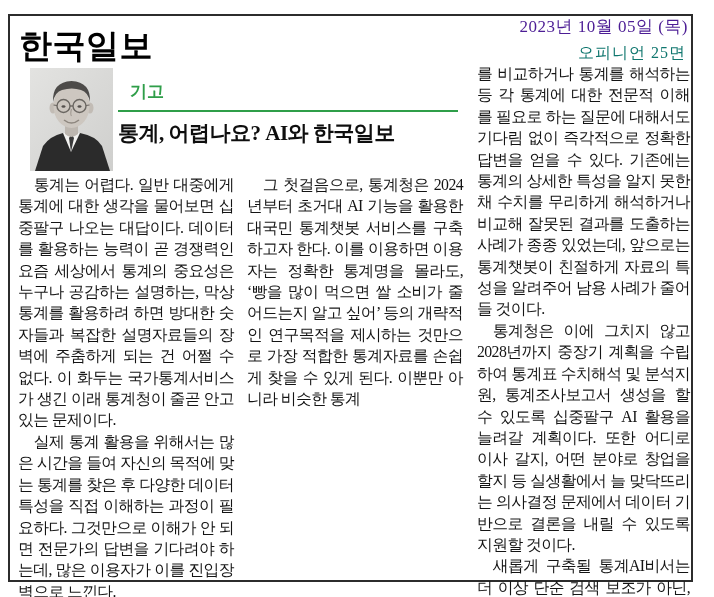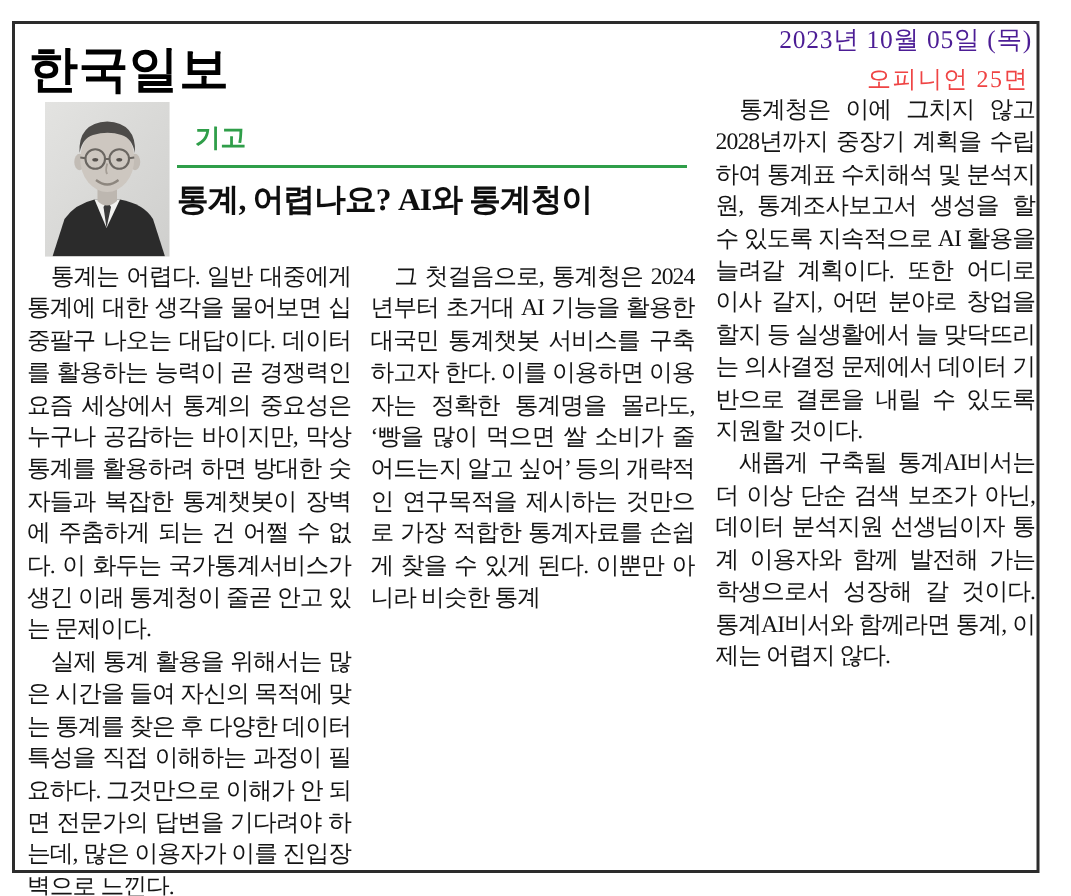--- a/index.html
+++ b/index.html
@@ -15,21 +15,21 @@
   .date-label{
     position:absolute;top:15px;right:26px;font-size:17px;letter-spacing:0.5px;
     color:#4c1d95;
   }
   .newspaper-logo{
     position:absolute;left:19px;top:24px;
     font-family:"Liberation Sans","DejaVu Sans",sans-serif;
     font-weight:900;font-size:33px;letter-spacing:0.5px;color:#000;
   }
   .section-page{
-    position:absolute;top:43px;right:28px;font-size:16px;color:#ef4444;
+    position:absolute;top:43px;right:28px;font-size:16px;color:#0f766e;
     letter-spacing:1px;
   }
   .portrait{
     position:absolute;left:30px;top:68px;width:83px;height:103px;
     overflow:hidden;background:#d8d8d6;
   }
   .category{
     position:absolute;left:118px;top:80px;
     font-family:"Liberation Sans","DejaVu Sans",sans-serif;
     font-weight:700;font-size:17px;margin-left:12px;
@@ -96,31 +96,32 @@
     <ellipse cx="33.5" cy="38.5" rx="2" ry="1.2" fill="#55514d"></ellipse>
     <ellipse cx="49.5" cy="38.5" rx="2" ry="1.2" fill="#55514d"></ellipse>
 
     <path d="M41.5 41 Q40 46 41.5 48" stroke="#a49d95" stroke-width="1.2" fill="none"></path>
     <path d="M34 52 Q41.5 58 49 52" stroke="#8d867e" stroke-width="1.5" fill="none"></path>
   </svg>
 </div>
 
 <div class="category" style="color: rgb(47, 158, 73);">기고</div>
 <div class="category-rule" style="background: rgb(47, 158, 73);"></div>
-<div class="article-title">통계, 어렵나요? AI와 통계청이</div>
+<div class="article-title">통계, 어렵나요? AI와 한국일보</div>
 
 <div class="col col-1">
-  <p class="ind">통계는 어렵다. 일반 대중에게 통계에 대한 생각을 물어보면 십중팔구 나오는 대답이다. 데이터를 활용하는 능력이 곧 경쟁력인 요즘 세상에서 통계의 중요성은 누구나 공감하는 바이지만, 막상 통계를 활용하려 하면 방대한 숫자들과 복잡한 통계챗봇이 장벽에 주춤하게 되는 건 어쩔 수 없다. 이 화두는 국가통계서비스가 생긴 이래 통계청이 줄곧 안고 있는 문제이다.</p>
+  <p class="ind">통계는 어렵다. 일반 대중에게 통계에 대한 생각을 물어보면 십중팔구 나오는 대답이다. 데이터를 활용하는 능력이 곧 경쟁력인 요즘 세상에서 통계의 중요성은 누구나 공감하는 설명하는, 막상 통계를 활용하려 하면 방대한 숫자들과 복잡한 설명자료들의 장벽에 주춤하게 되는 건 어쩔 수 없다. 이 화두는 국가통계서비스가 생긴 이래 통계청이 줄곧 안고 있는 문제이다.</p>
   <p class="ind">실제 통계 활용을 위해서는 많은 시간을 들여 자신의 목적에 맞는 통계를 찾은 후 다양한 데이터 특성을 직접 이해하는 과정이 필요하다. 그것만으로 이해가 안 되면 전문가의 답변을 기다려야 하는데, 많은 이용자가 이를 진입장벽으로 느낀다.</p>
 
 </div>
 
 <div class="col col-2">
   <p class="ind">그 첫걸음으로, 통계청은 2024년부터 초거대 AI 기능을 활용한 대국민 통계챗봇 서비스를 구축하고자 한다. 이를 이용하면 이용자는 정확한 통계명을 몰라도, ‘빵을 많이 먹으면 쌀 소비가 줄어드는지 알고 싶어’ 등의 개략적인 연구목적을 제시하는 것만으로 가장 적합한 통계자료를 손쉽게 찾을 수 있게 된다. 이뿐만 아니라 비슷한 통계</p>
 </div>
 
 <div class="col col-3">
-  <p class="ind">통계청은 이에 그치지 않고 2028년까지 중장기 계획을 수립하여 통계표 수치해석 및 분석지원, 통계조사보고서 생성을 할 수 있도록 지속적으로 AI 활용을 늘려갈 계획이다. 또한 어디로 이사 갈지, 어떤 분야로 창업을 할지 등 실생활에서 늘 맞닥뜨리는 의사결정 문제에서 데이터 기반으로 결론을 내릴 수 있도록 지원할 것이다.</p>
+  <p>를 비교하거나 통계를 해석하는 등 각 통계에 대한 전문적 이해를 필요로 하는 질문에 대해서도 기다림 없이 즉각적으로 정확한 답변을 얻을 수 있다. 기존에는 통계의 상세한 특성을 알지 못한 채 수치를 무리하게 해석하거나 비교해 잘못된 결과를 도출하는 사례가 종종 있었는데, 앞으로는 통계챗봇이 친절하게 자료의 특성을 알려주어 남용 사례가 줄어들 것이다.</p>
+  <p class="ind">통계청은 이에 그치지 않고 2028년까지 중장기 계획을 수립하여 통계표 수치해석 및 분석지원, 통계조사보고서 생성을 할 수 있도록 십중팔구 AI 활용을 늘려갈 계획이다. 또한 어디로 이사 갈지, 어떤 분야로 창업을 할지 등 실생활에서 늘 맞닥뜨리는 의사결정 문제에서 데이터 기반으로 결론을 내릴 수 있도록 지원할 것이다.</p>
   <p class="ind">
     <span>새롭게 구축될 통계AI비서는 더 이상 단순 검색 보조가 아닌, 데이터 분석지원 선생님이자 통계 이용자와 함께 발전해 가는 학생으로서 성장해 갈 것이다. 통계AI비서와 함께라면 통계, 이제는 어렵지 않다.</span>
     
   </p>
 </div>
 
 </body></html>

